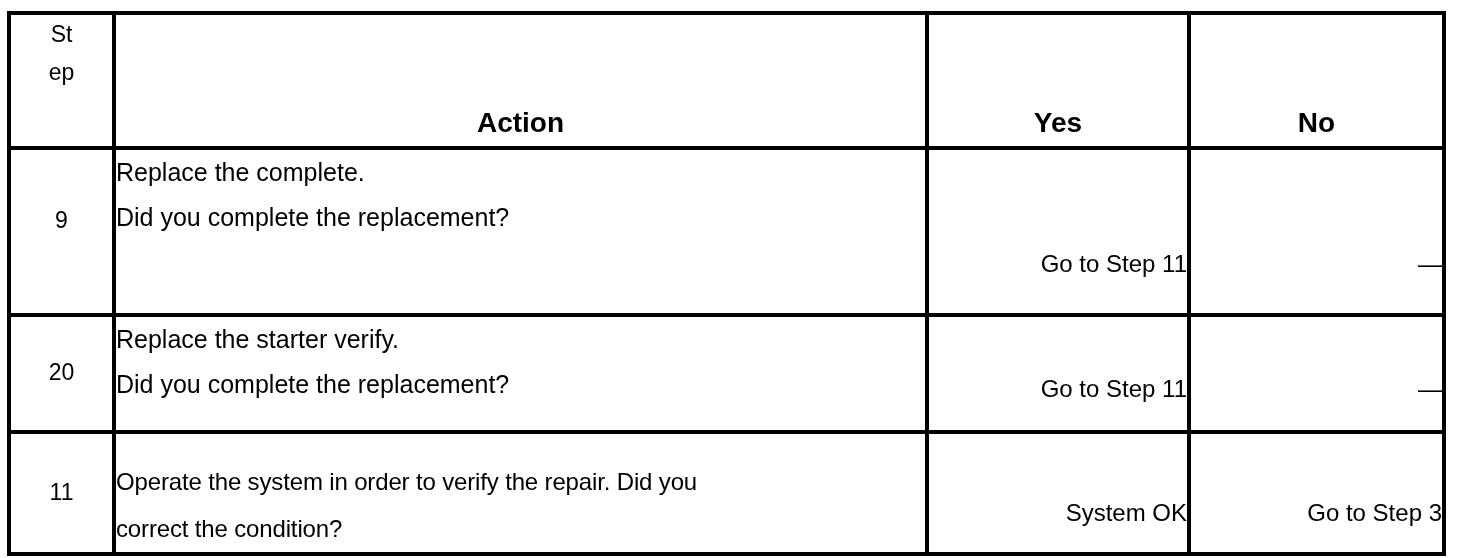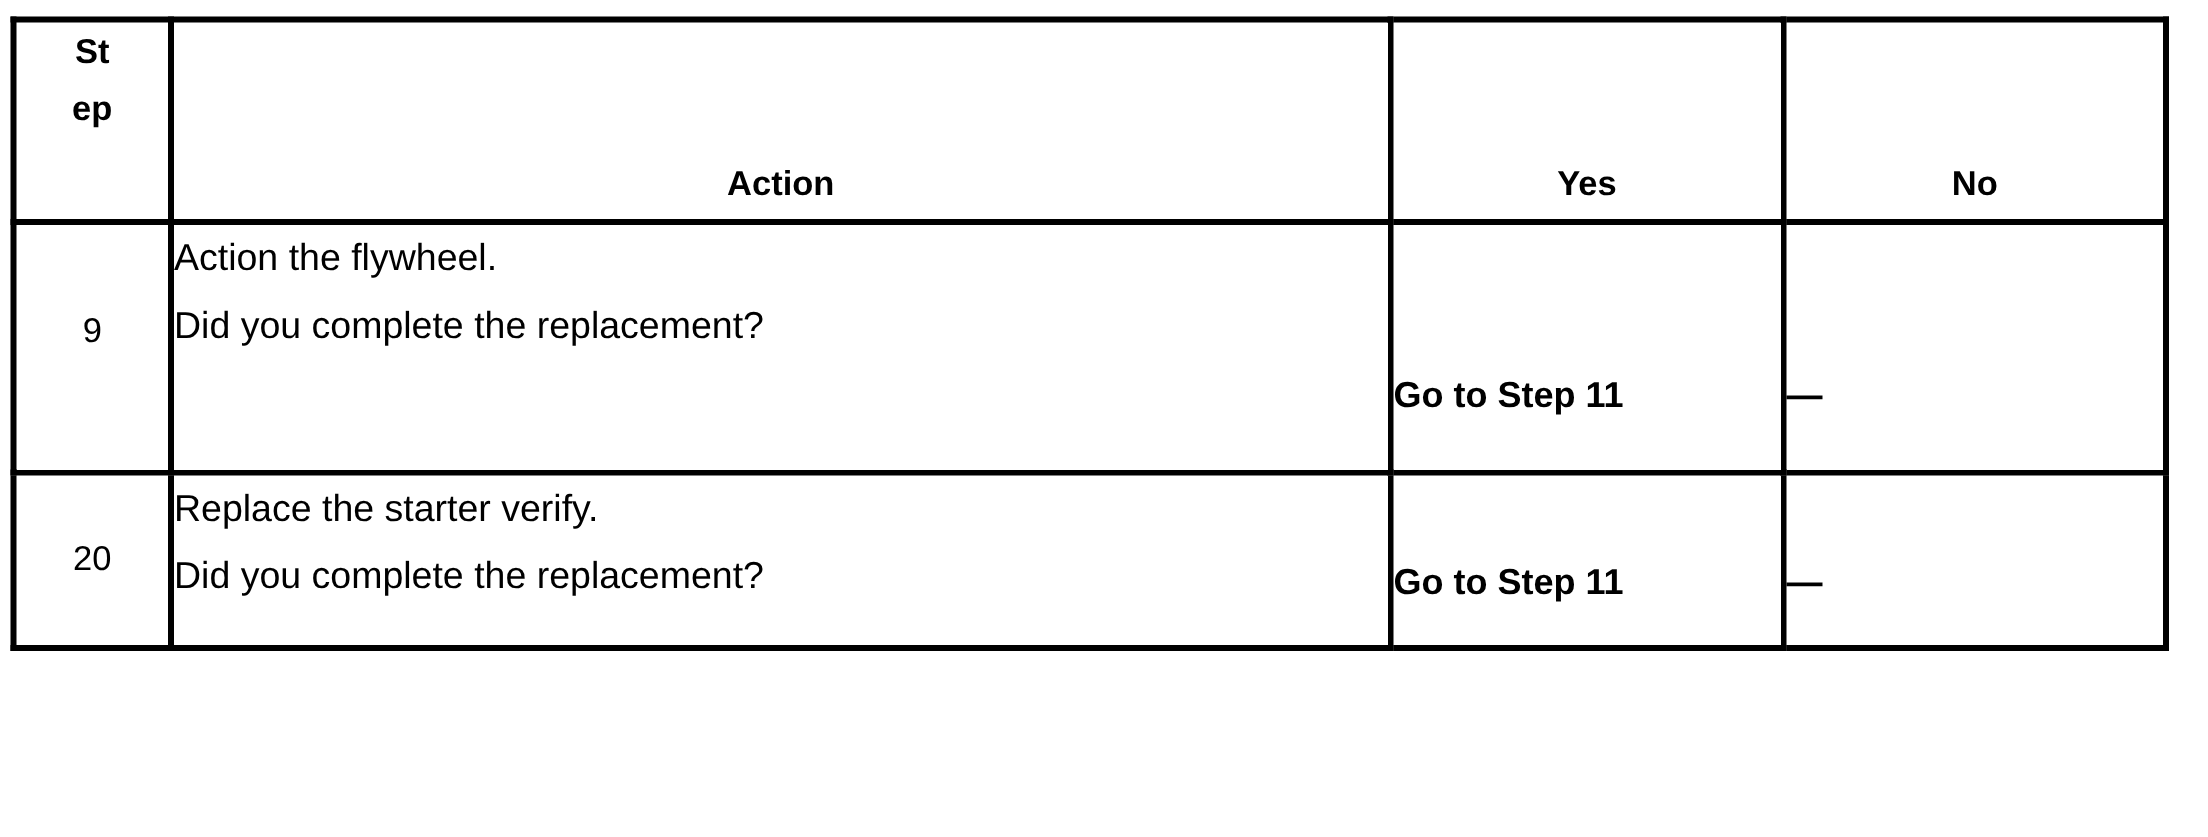--- a/index.html
+++ b/index.html
@@ -53,31 +53,31 @@
   
   col.c-step   { width: 105px; }
   col.c-action { width: 813px; }
   col.c-yes    { width: 262px; }
   col.c-no     { width: 255px; }
 
   
   tr.head-row td { height: 135px; }
 
   .hdr-step {
-    font-weight: bold;
+    font-weight: normal;
     font-size: 23px;
     line-height: 38px;
     text-align: center;
     padding-top: 48px;
   }
   .hdr-step .ln { display: block; }
 
   .hdr-center {
     font-weight: bold;
-    font-size: 23px;
+    font-size: 28px;
     line-height: 27px;
     text-align: center;
     height: 100%;
     position: relative;
   }
   .hdr-center .lbl {
     position: absolute;
     left: 0;
     right: 0;
     bottom: 10px;
@@ -105,23 +105,22 @@
     line-height: 45px;
     white-space: nowrap;
   }
   .action-cell.condensed .ln {
     font-size: 24px;
     letter-spacing: -0.15px;
   }
 
   .branch-cell {
     font-size: 24px;
-    text-align: left;
-    position: relative;
-    font-weight: bold;
+    text-align: right;
+    position: relative;
   }
   .branch-cell .val {
     position: absolute;
     left: 0;
     right: 0;
   }
   .dash {
     font-size: 24px;
     letter-spacing: 0;
   }
@@ -172,21 +171,21 @@
           </td>
         </tr>
       </thead>
       <tbody>
 
         <tr class="row-9">
           <td class="step-cell">
             <span class="num">9</span>
           </td>
           <td class="action-cell">
-            <span class="ln">Action the flywheel.</span>
+            <span class="ln">Replace the complete.</span>
             <span class="ln">Did you  complete the replacement?</span>
           </td>
           <td class="branch-cell">
             <span class="val">Go to Step 11</span>
           </td>
           <td class="branch-cell">
             <span class="val dash">—</span>
           </td>
         </tr>
 
@@ -199,17 +198,32 @@
             <span class="ln">Did you complete the replacement?</span>
           </td>
           <td class="branch-cell">
             <span class="val">Go to Step 11</span>
           </td>
           <td class="branch-cell">
             <span class="val dash">—</span>
           </td>
         </tr>
 
+        <tr class="row-11">
+          <td class="step-cell">
+            <span class="num">11</span>
+          </td>
+          <td class="action-cell condensed">
+            <span class="ln">Operate the system in order to verify the repair. Did you</span>
+            <span class="ln">correct the condition?</span>
+          </td>
+          <td class="branch-cell">
+            <span class="val">System OK</span>
+          </td>
+          <td class="branch-cell">
+            <span class="val">Go to Step 3</span>
+          </td>
+        </tr>
 
       </tbody>
     </table>
   </div>
 </div>
 
 </body></html>

